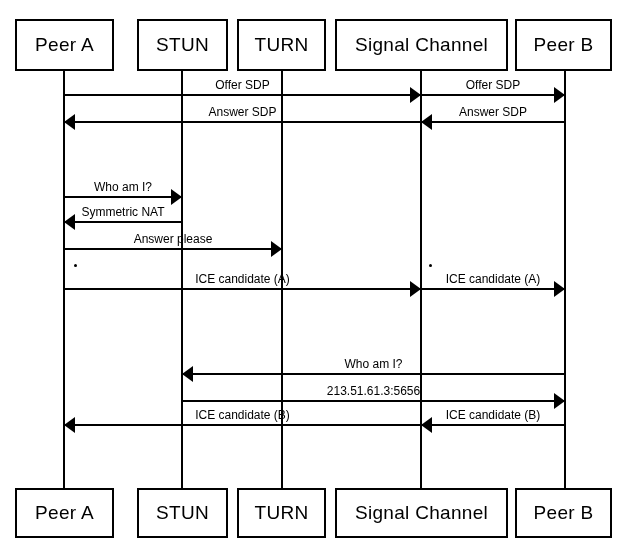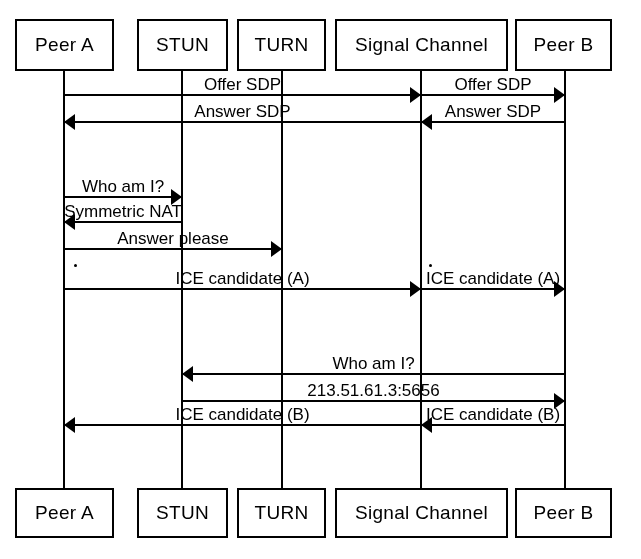--- a/index.html
+++ b/index.html
@@ -34,21 +34,21 @@
     background:var(--line);
   }
   .msg-line{
     position:absolute;
     height:1.5px;
     background:var(--line);
   }
   .msg-label{
     position:absolute;
     transform:translateX(-50%);
-    font-size:17px;
+    font-size:12px;
     line-height:14px;
     white-space:nowrap;
   }
   .arrow{
     position:absolute;
     width:0;height:0;
     border-top:8px solid transparent;
     border-bottom:8px solid transparent;
   }
   .arrow-r{border-left:11px solid var(--line);}

